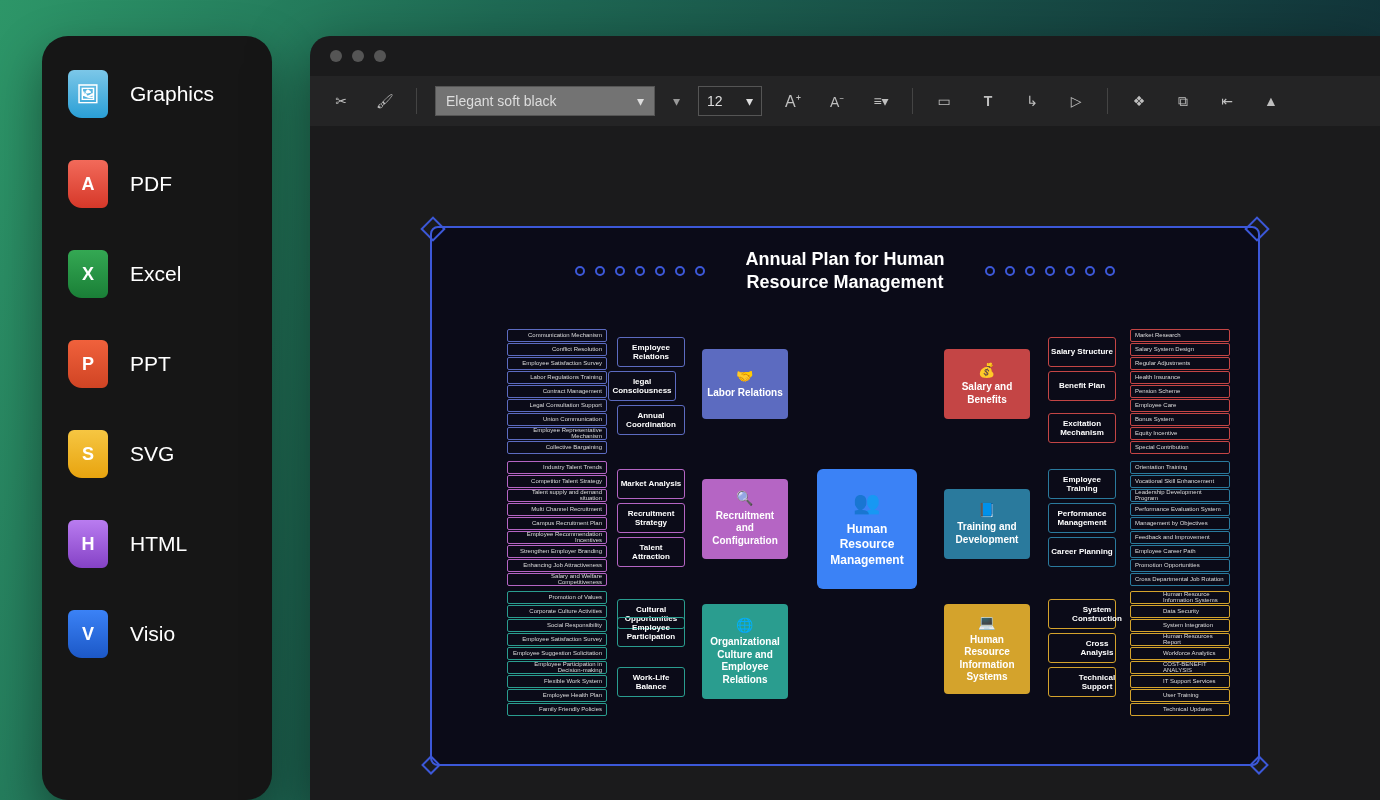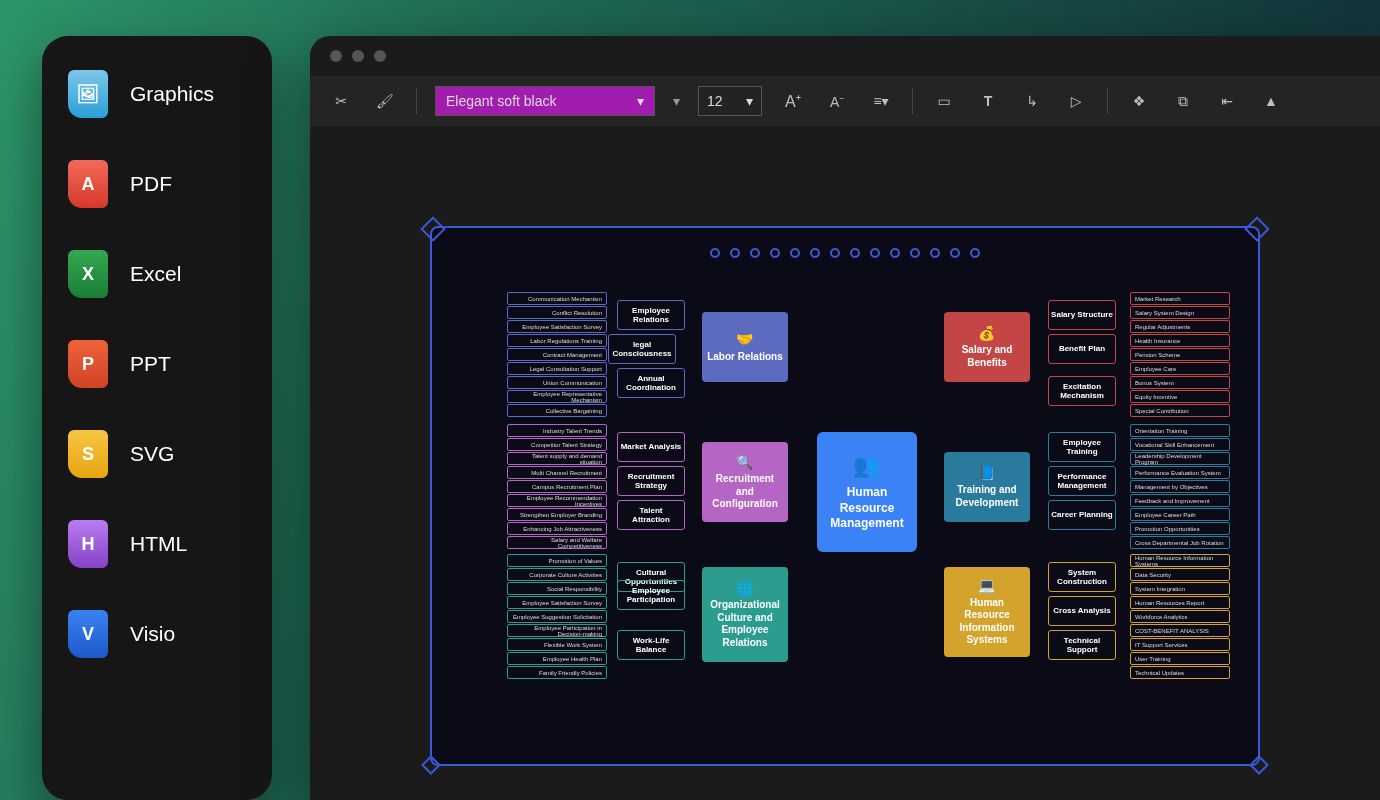--- a/index.html
+++ b/index.html
@@ -18,21 +18,21 @@
 .ico-html{background:linear-gradient(#b97cf0,#8542c6);}
 .ico-visio{background:linear-gradient(#3b82f6,#1c58c7);}
 .ico-ps{background:linear-gradient(#7c5cff,#4525a8);}
 
 
 .appwin { position:absolute; left:310px; top:36px; right:0; height:764px; background:#1b1b1c; border-radius:20px 0 0 0; overflow:hidden; box-shadow:0 20px 60px rgba(0,0,0,.5); }
 .titlebar { height:40px; display:flex; align-items:center; padding:0 20px; gap:10px; }
 .dot{ width:12px; height:12px; border-radius:50%; background:#555;}
 .toolbar { height:50px; background:#242425; display:flex; align-items:center; padding:0 18px; gap:18px; color:#c9c9c9; font-size:14px; }
 .toolbar .sep{ width:1px; height:26px; background:#444; }
-.font-select{ width:220px; height:30px; background:#a21caf; border:1px solid #555; color:#ddd; padding:0 10px; display:flex; align-items:center; justify-content:space-between; font-size:14px;}
+.font-select{ width:220px; height:30px; background:#737373; border:1px solid #555; color:#ddd; padding:0 10px; display:flex; align-items:center; justify-content:space-between; font-size:14px;}
 .size-select{ width:64px; height:30px; background:#232324; border:1px solid #555; color:#ddd; padding:0 8px; display:flex; align-items:center; justify-content:space-between; font-size:14px;}
 .tbtn{ width:26px; height:26px; display:flex; align-items:center; justify-content:center; color:#bfbfbf; cursor:pointer; }
 
 
 .canvas{ position:absolute; left:120px; top:190px; width:830px; height:540px; background:#0b0b18; border:2px solid #3c58d8; border-radius:8px; padding:20px 20px; }
 .canvas::before,.canvas::after{content:'';position:absolute;width:14px;height:14px;border:2px solid #3c58d8;transform:rotate(45deg);}
 .canvas::before{left:-8px;top:-8px;} .canvas::after{right:-8px;top:-8px;}
 .corner-bl,.corner-br{position:absolute;width:14px;height:14px;border:2px solid #3c58d8;transform:rotate(45deg);}
 .corner-bl{left:-8px;bottom:-8px;} .corner-br{right:-8px;bottom:-8px;}
 
@@ -50,21 +50,21 @@
 .leaf{position:absolute;width:100px;height:13px;border:1px solid;color:#ddd;font-size:6px;display:flex;align-items:center;padding:0 4px;border-radius:2px;}
 .leaf.r{justify-content:flex-start;}
 .leaf.l{justify-content:flex-end;text-align:right;}
 
 
 .c-labor{background:#5c6bc0;} .b-labor{border-color:#5c6bc0;}
 .c-recruit{background:#b565c4;} .b-recruit{border-color:#b565c4;}
 .c-org{background:#2a9d8f;} .b-org{border-color:#2a9d8f;}
 .c-salary{background:#c44545;} .b-salary{border-color:#c44545;}
 .c-train{background:#2a7a9d;} .b-train{border-color:#2a7a9d;}
-.c-hris{background:#d4a32c;} .b-hris{border-color:#d4a32c;}
+.c-hris{background:#d4a32c;} .b-hris{border-color:#d4a32c;padding-left:32px;}
 </style>
 </head>
 <body>
 
 <div class="sidebar">
   <div class="export-item">
       <div class="ico ico-graphics">🖼</div>
       <span class="lbl">Graphics</span>
     </div>
   <div class="export-item">
@@ -135,20 +135,21 @@
     <div class="title-row">
       <div class="beads">
           <span class="bead"></span>
           <span class="bead"></span>
           <span class="bead"></span>
           <span class="bead"></span>
           <span class="bead"></span>
           <span class="bead"></span>
           <span class="bead"></span>
         </div>
+      <div class="diagram-title">Annual Plan for Human Resource Management</div>
       <div class="beads">
           <span class="bead"></span>
           <span class="bead"></span>
           <span class="bead"></span>
           <span class="bead"></span>
           <span class="bead"></span>
           <span class="bead"></span>
           <span class="bead"></span>
         </div>
     </div>

